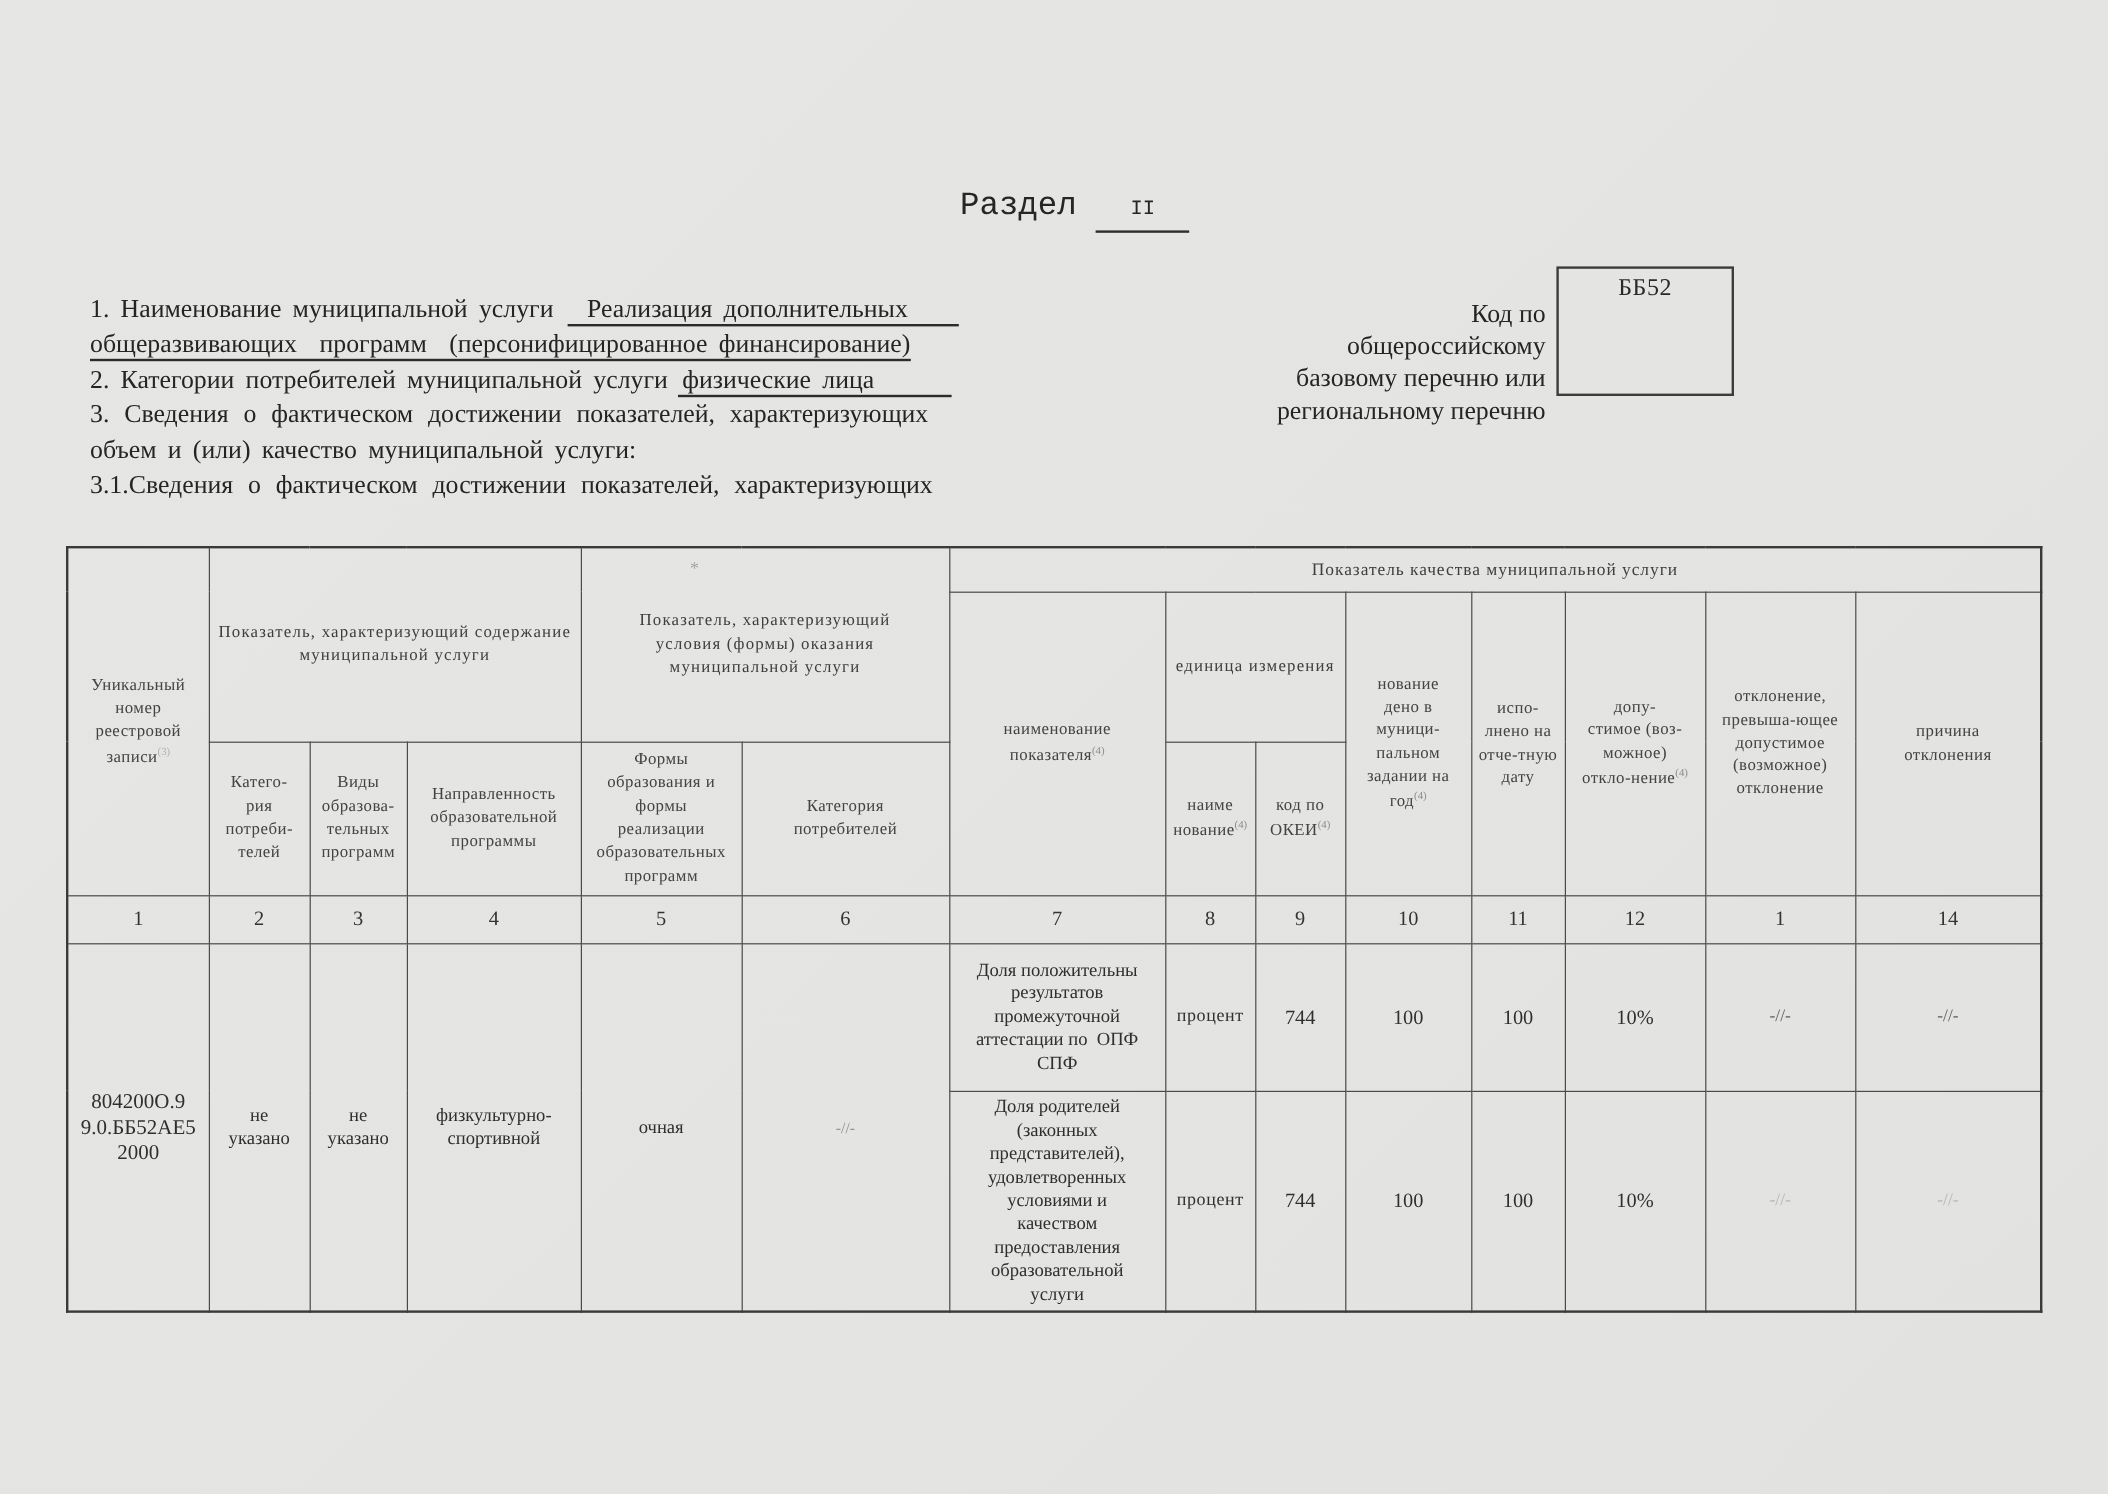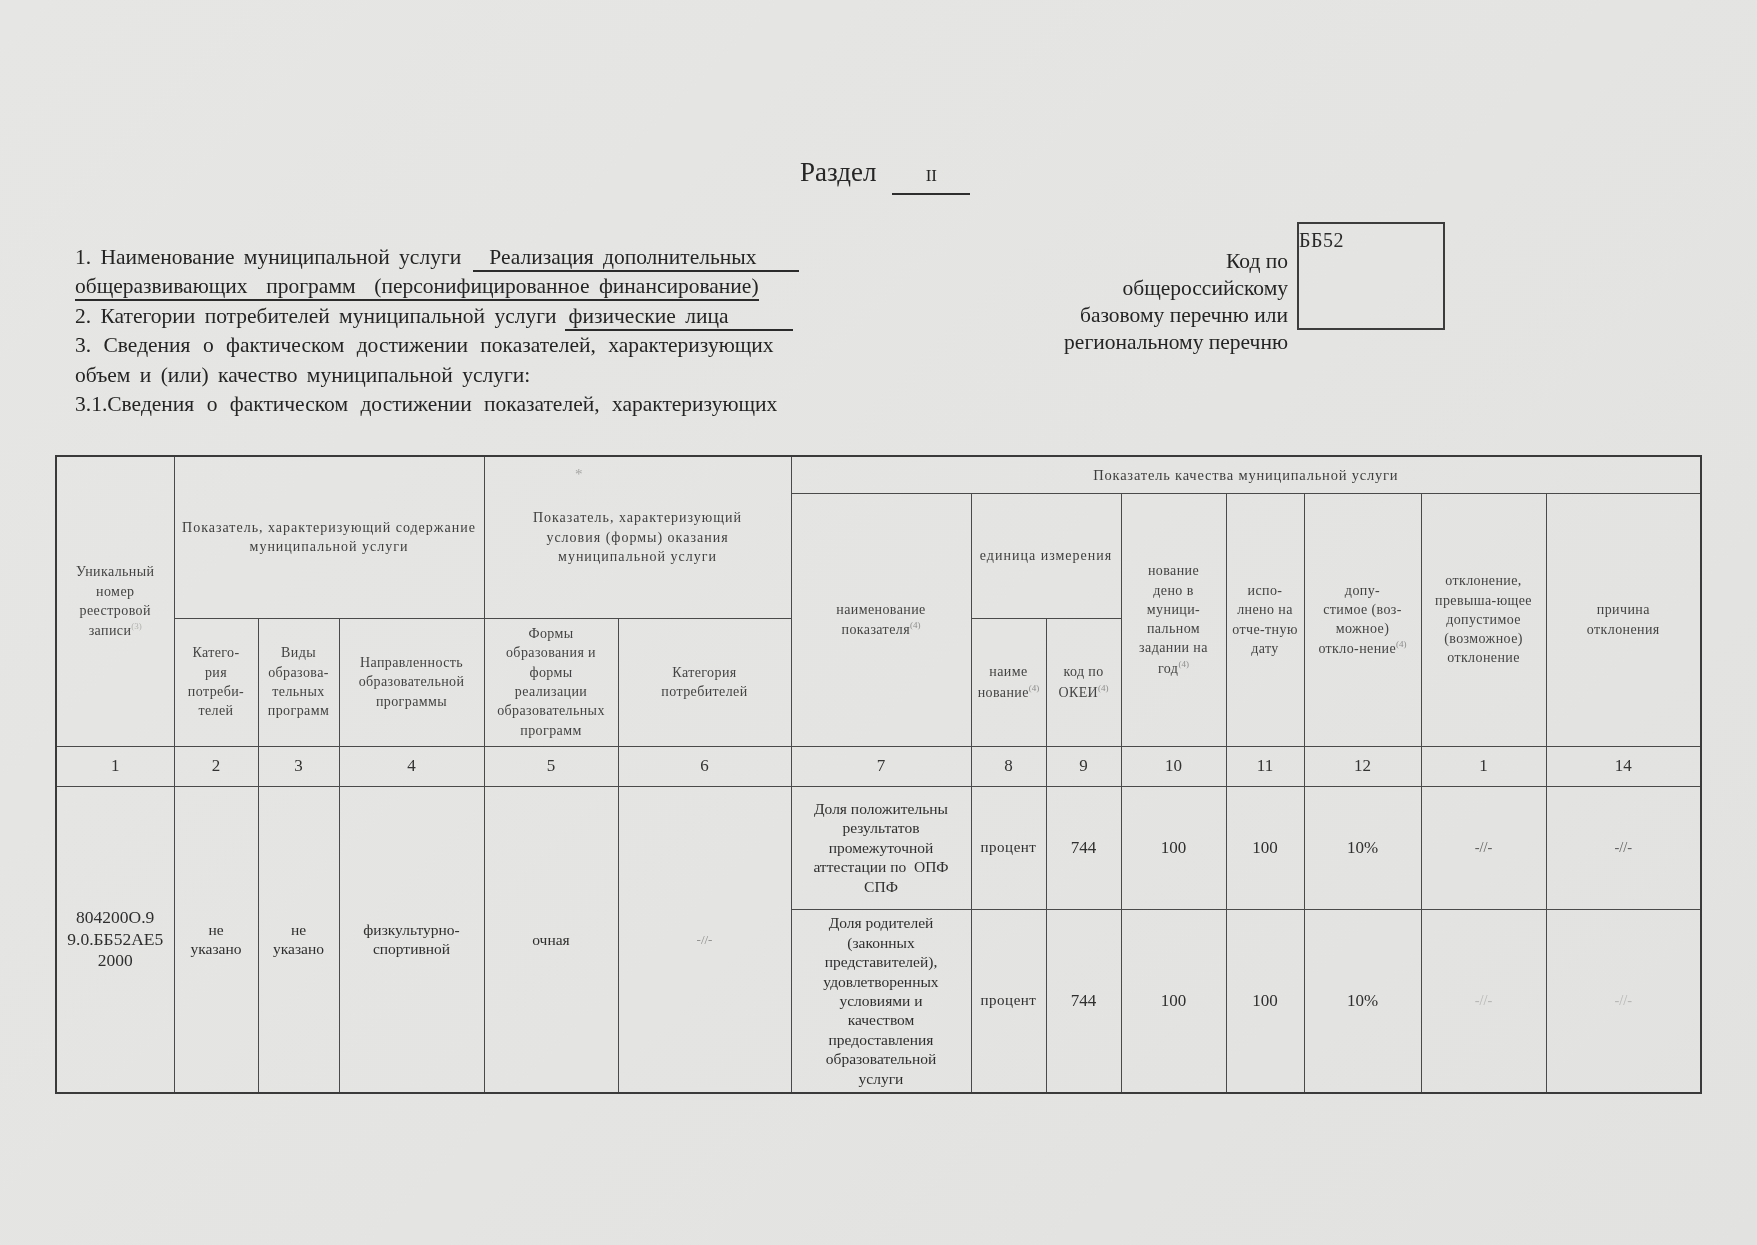--- a/index.html
+++ b/index.html
@@ -3,40 +3,40 @@
 <meta charset="utf-8">
 <style>
   html,body { margin:0; padding:0; background:#cfcfcd; }
   .page {
     position:relative; width:1757px; height:1245px; overflow:hidden;
     background:linear-gradient(135deg,#e6e6e4 0%, #e4e4e2 55%, #e2e2e0 100%);
     font-family:"Liberation Serif","DejaVu Serif",serif;
     color:#2d2d2d;
   }
   
-  .title { position:absolute; left:800px; top:156px; font-size:27px; line-height:32px; color:#262626; }
+  .title { position:absolute; left:800px; top:156px; font-size:27px; line-height:32px; color:#262626;font-family:Liberation Mono, monospace; }
   .title .num {
     display:inline-block; min-width:66px; text-align:center;
     border-bottom:2.5px solid #2e2e2e; margin-left:16px; padding:0 6px 1px 6px;
   }
   
   .intro { position:absolute; left:75px; top:243px; width:740px; font-size:21.5px; color:#242424; word-spacing:4px; }
   .iline { line-height:29.4px; white-space:pre-wrap; }
   .wsp  { word-spacing:7px; }
   .ul   { border-bottom:2px solid #2b2b2b; padding-bottom:1px; }
   .ul1  { margin-left:12px; padding-left:16px; padding-right:42px; }
   .ul3  { margin-left:8px;  padding-left:4px;  padding-right:64px;margin-top:40px; }
   
   .code-label {
     position:absolute; left:1000px; top:248px; width:288px;
     text-align:right; font-size:21.5px; line-height:27px; color:#242424; white-space:pre-line;
   }
   .code-box {
     position:absolute; left:1297px; top:222px; width:144px; height:104px;
-    border:2px solid #3c3c3c; text-align:left;
+    border:2px solid #3c3c3c; text-align:center;
   }
   .code-box span { display:inline-block; margin-top:5px; font-size:20px; color:#2a2a2a; letter-spacing:0.5px; }
   .star { position:absolute; left:575px; top:466px; color:#a6a6a4; font-size:15px; }
   
   .tbl-wrap { position:absolute; left:55px; top:455px; }
   table.tbl { border-collapse:collapse; table-layout:fixed; width:1645px; border:2.5px solid #3a3a3a; }
   .tbl td { border:1.5px solid #4a4a4a; vertical-align:middle; text-align:center; padding:2px 3px; overflow:hidden; }
   .ml  { white-space:pre-wrap; }
   .h   { font-size:14px; color:#434343; line-height:1.38; letter-spacing:0.4px; }
   .grp { letter-spacing:1px; color:#3e3e3e; }

